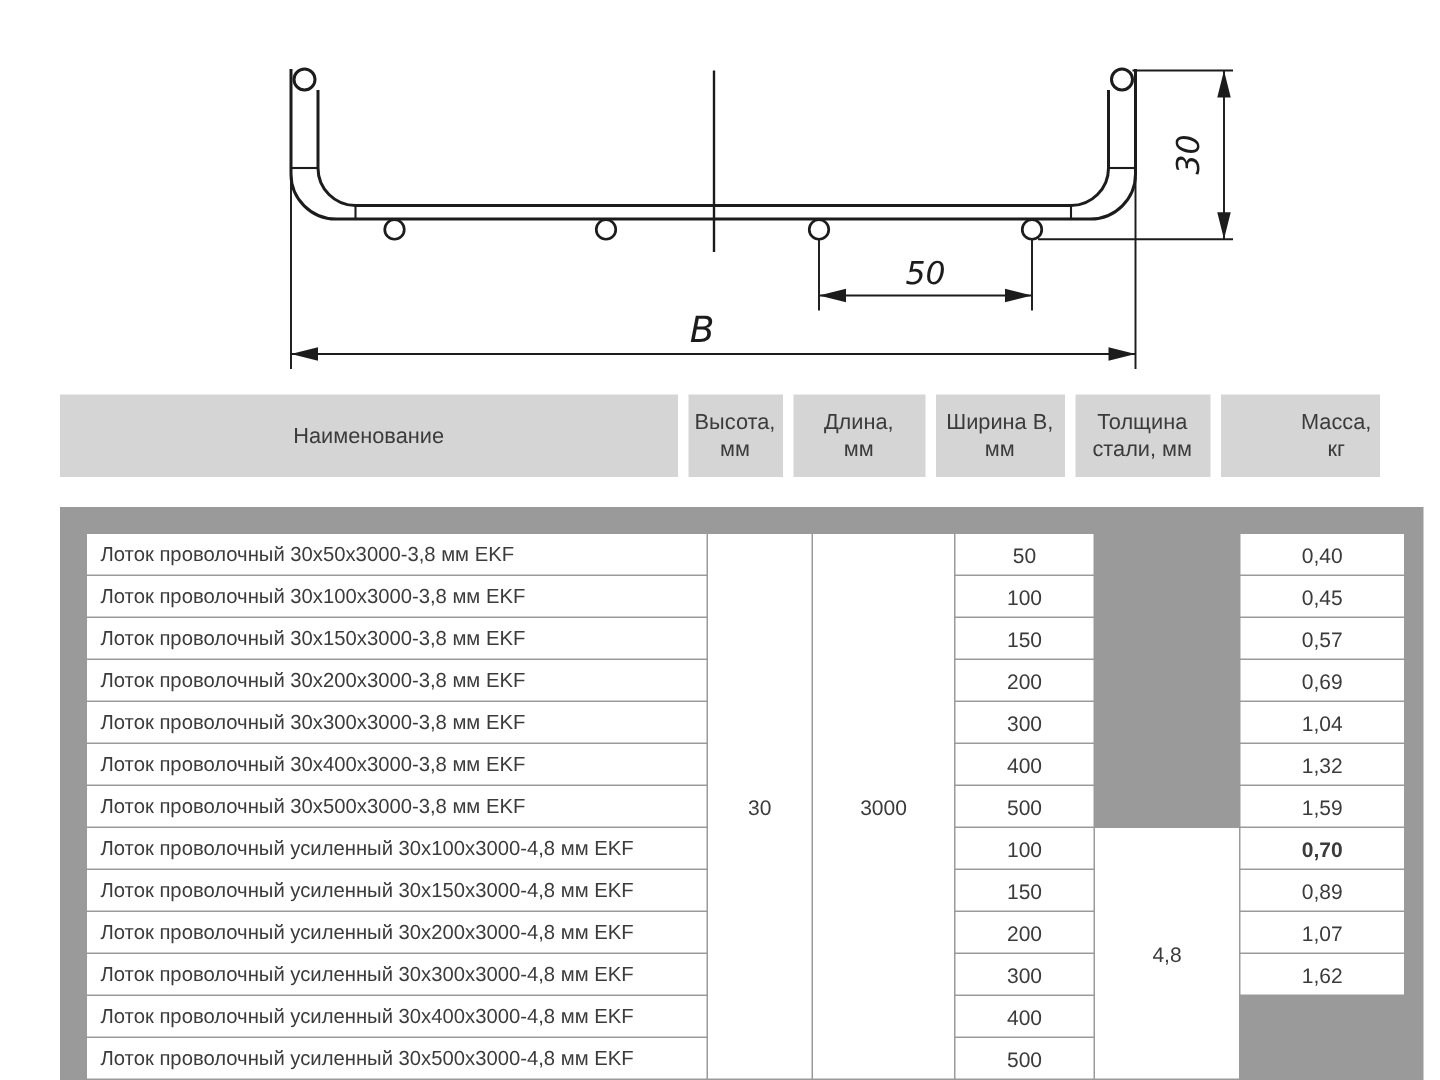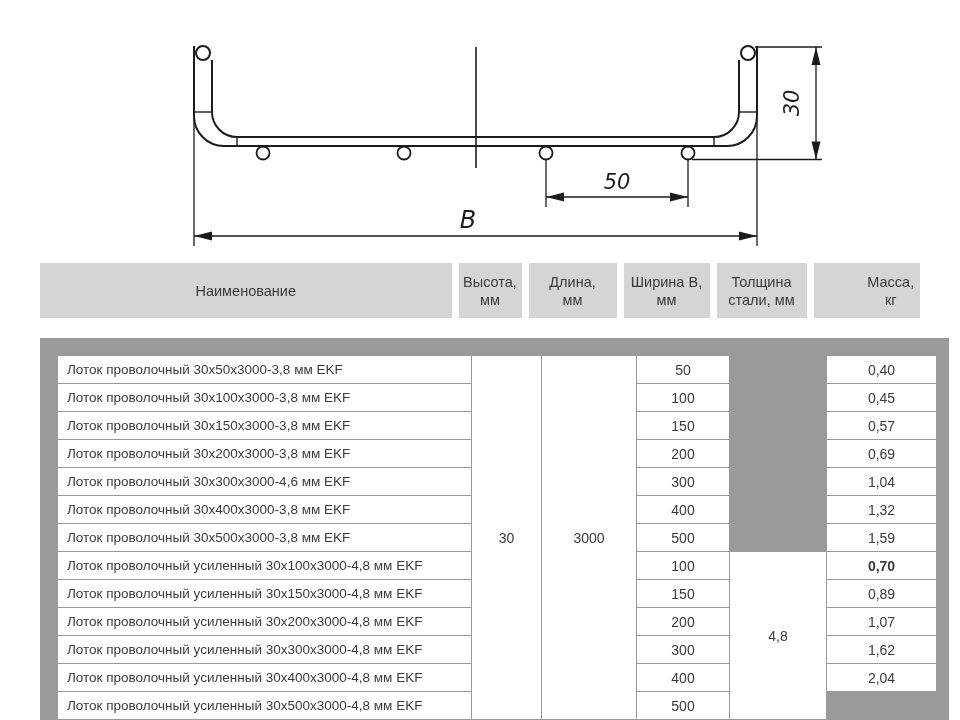--- a/index.html
+++ b/index.html
@@ -130,21 +130,21 @@
         <div class="cell num" style="grid-area: 1 / 6 / span 1;">0,40</div>
         <div class="cell name" style="grid-area: 2 / 1 / span 1;">Лоток проволочный 30х100х3000-3,8 мм EKF</div>
         <div class="cell num" style="grid-area: 2 / 4 / span 1;">100</div>
         <div class="cell num" style="grid-area: 2 / 6 / span 1;">0,45</div>
         <div class="cell name" style="grid-area: 3 / 1 / span 1;">Лоток проволочный 30х150х3000-3,8 мм EKF</div>
         <div class="cell num" style="grid-area: 3 / 4 / span 1;">150</div>
         <div class="cell num" style="grid-area: 3 / 6 / span 1;">0,57</div>
         <div class="cell name" style="grid-area: 4 / 1 / span 1;">Лоток проволочный 30х200х3000-3,8 мм EKF</div>
         <div class="cell num" style="grid-area: 4 / 4 / span 1;">200</div>
         <div class="cell num" style="grid-area: 4 / 6 / span 1;">0,69</div>
-        <div class="cell name" style="grid-area: 5 / 1 / span 1;">Лоток проволочный 30х300х3000-4,6 мм EKF</div>
+        <div class="cell name" style="grid-area: 5 / 1 / span 1;">Лоток проволочный 30х300х3000-3,8 мм EKF</div>
         <div class="cell num" style="grid-area: 5 / 4 / span 1;">300</div>
         <div class="cell num" style="grid-area: 5 / 6 / span 1;">1,04</div>
         <div class="cell name" style="grid-area: 6 / 1 / span 1;">Лоток проволочный 30х400х3000-3,8 мм EKF</div>
         <div class="cell num" style="grid-area: 6 / 4 / span 1;">400</div>
         <div class="cell num" style="grid-area: 6 / 6 / span 1;">1,32</div>
         <div class="cell name" style="grid-area: 7 / 1 / span 1;">Лоток проволочный 30х500х3000-3,8 мм EKF</div>
         <div class="cell num" style="grid-area: 7 / 4 / span 1;">500</div>
         <div class="cell num" style="grid-area: 7 / 6 / span 1;">1,59</div>
         <div class="cell name" style="grid-area: 8 / 1 / span 1;">Лоток проволочный усиленный 30х100х3000-4,8 мм EKF</div>
         <div class="cell num" style="grid-area: 8 / 4 / span 1;">100</div>
@@ -153,21 +153,20 @@
         <div class="cell num" style="grid-area: 9 / 4 / span 1;">150</div>
         <div class="cell num" style="grid-area: 9 / 6 / span 1;">0,89</div>
         <div class="cell name" style="grid-area: 10 / 1 / span 1;">Лоток проволочный усиленный 30х200х3000-4,8 мм EKF</div>
         <div class="cell num" style="grid-area: 10 / 4 / span 1;">200</div>
         <div class="cell num" style="grid-area: 10 / 6 / span 1;">1,07</div>
         <div class="cell name" style="grid-area: 11 / 1 / span 1;">Лоток проволочный усиленный 30х300х3000-4,8 мм EKF</div>
         <div class="cell num" style="grid-area: 11 / 4 / span 1;">300</div>
         <div class="cell num" style="grid-area: 11 / 6 / span 1;">1,62</div>
         <div class="cell name" style="grid-area: 12 / 1 / span 1;">Лоток проволочный усиленный 30х400х3000-4,8 мм EKF</div>
         <div class="cell num" style="grid-area: 12 / 4 / span 1;">400</div>
-        <div class="cell num" style="grid-area: 12 / 6 / span 1;">2,04</div>
         <div class="cell name" style="grid-area: 13 / 1 / span 1;">Лоток проволочный усиленный 30х500х3000-4,8 мм EKF</div>
         <div class="cell num" style="grid-area: 13 / 4 / span 1;">500</div>
         <div class="cell num" style="grid-area: 1 / 2 / span 13;">30</div>
         <div class="cell num" style="grid-area: 1 / 3 / span 13;">3000</div>
         <div class="cell num" style="grid-area: 8 / 5 / span 6;">4,8</div>
       </div>
   </div>
 
 </div>
 

